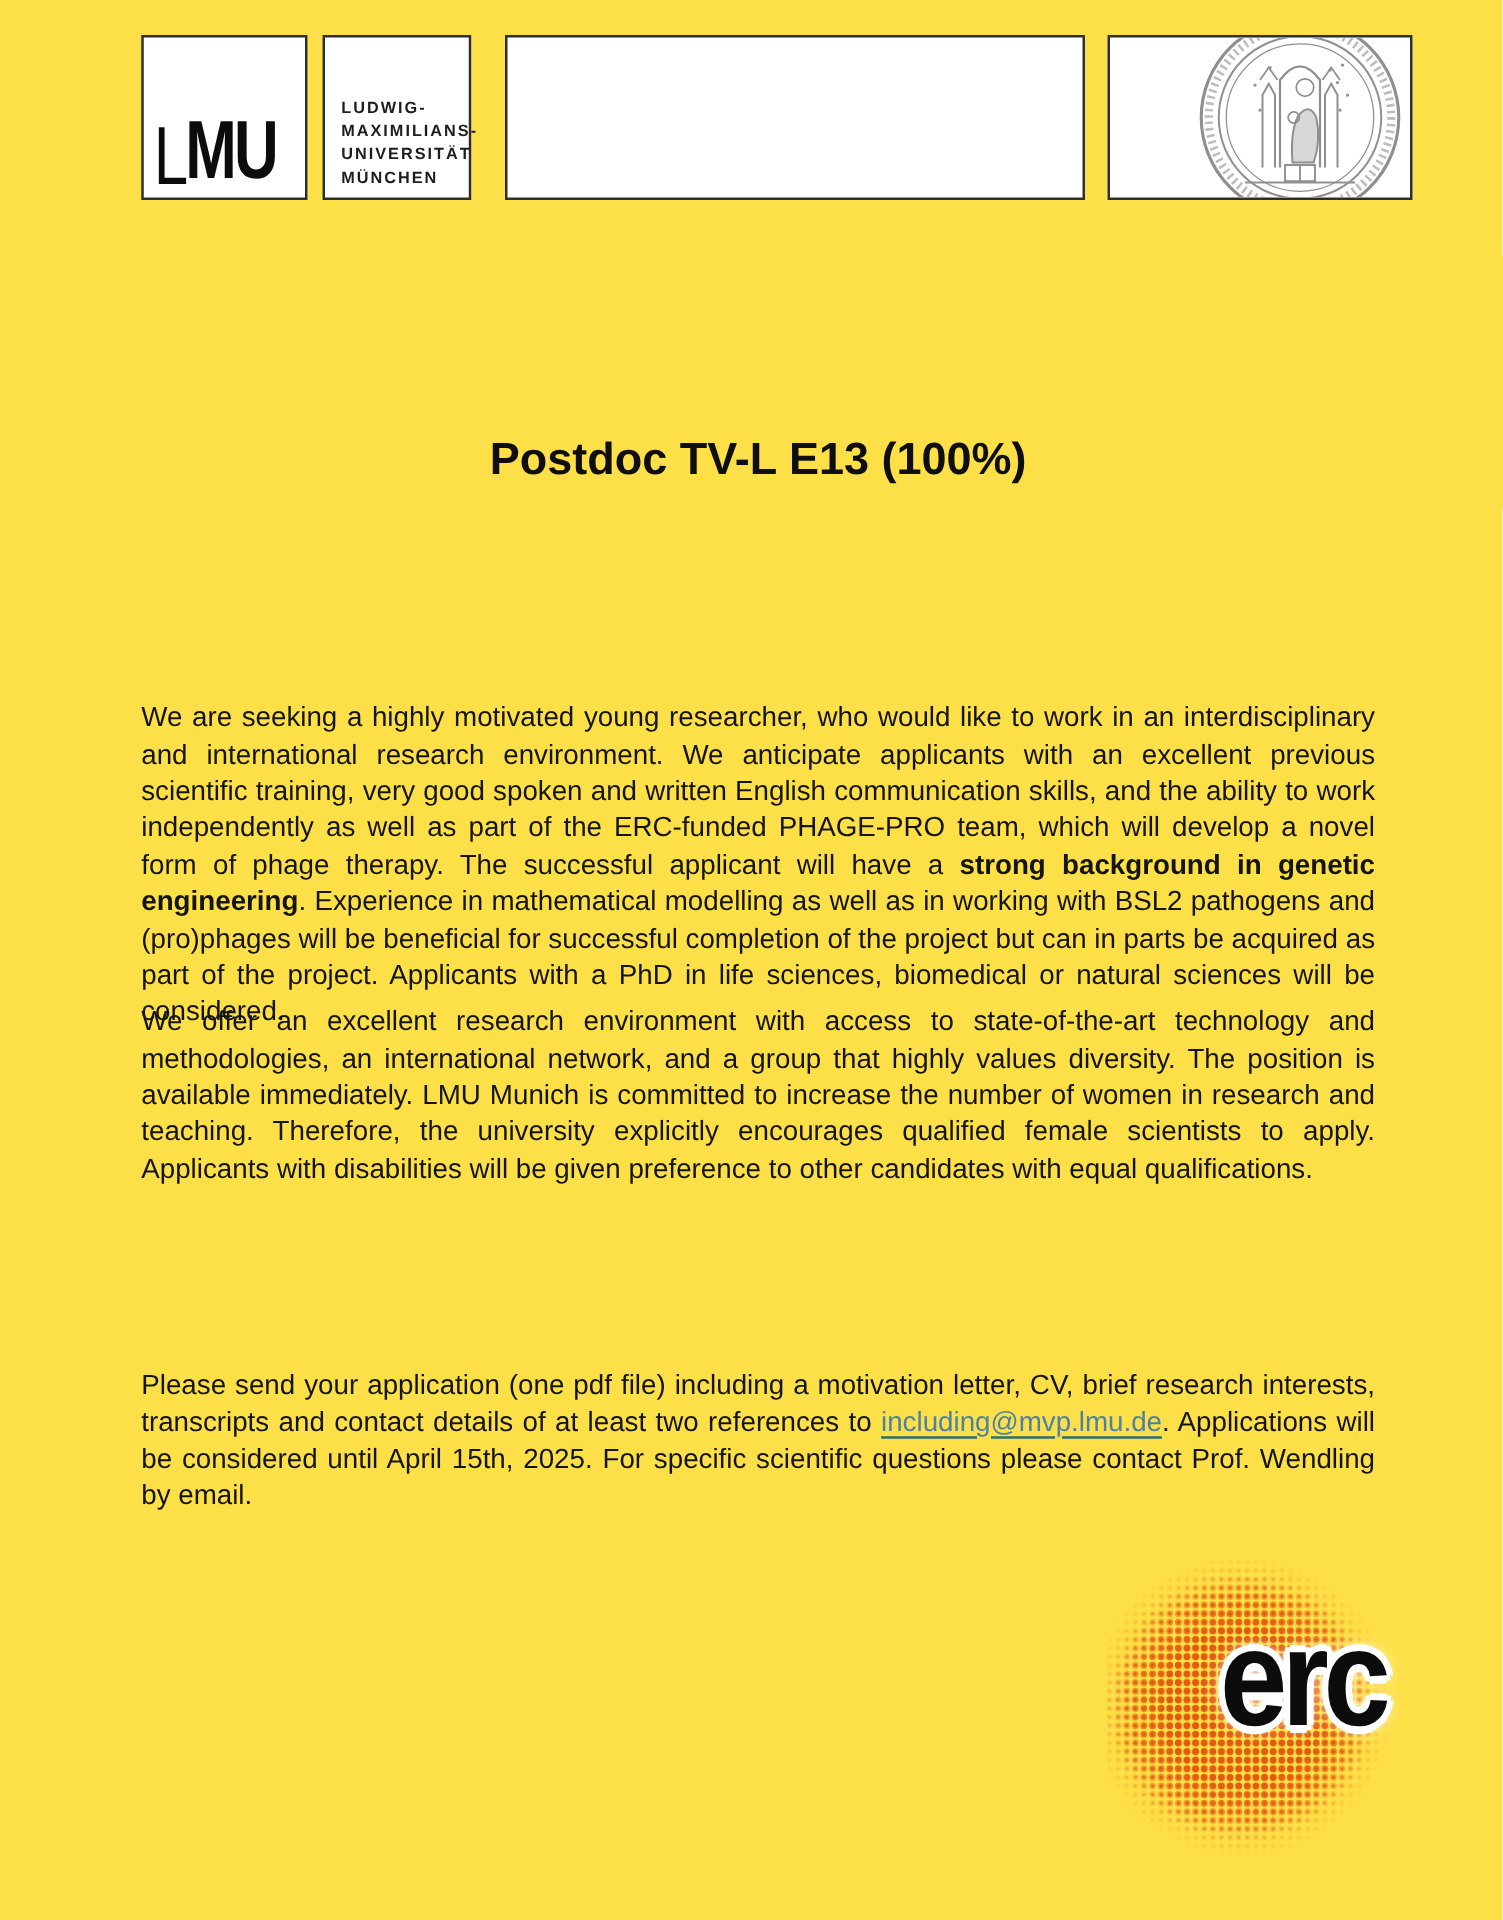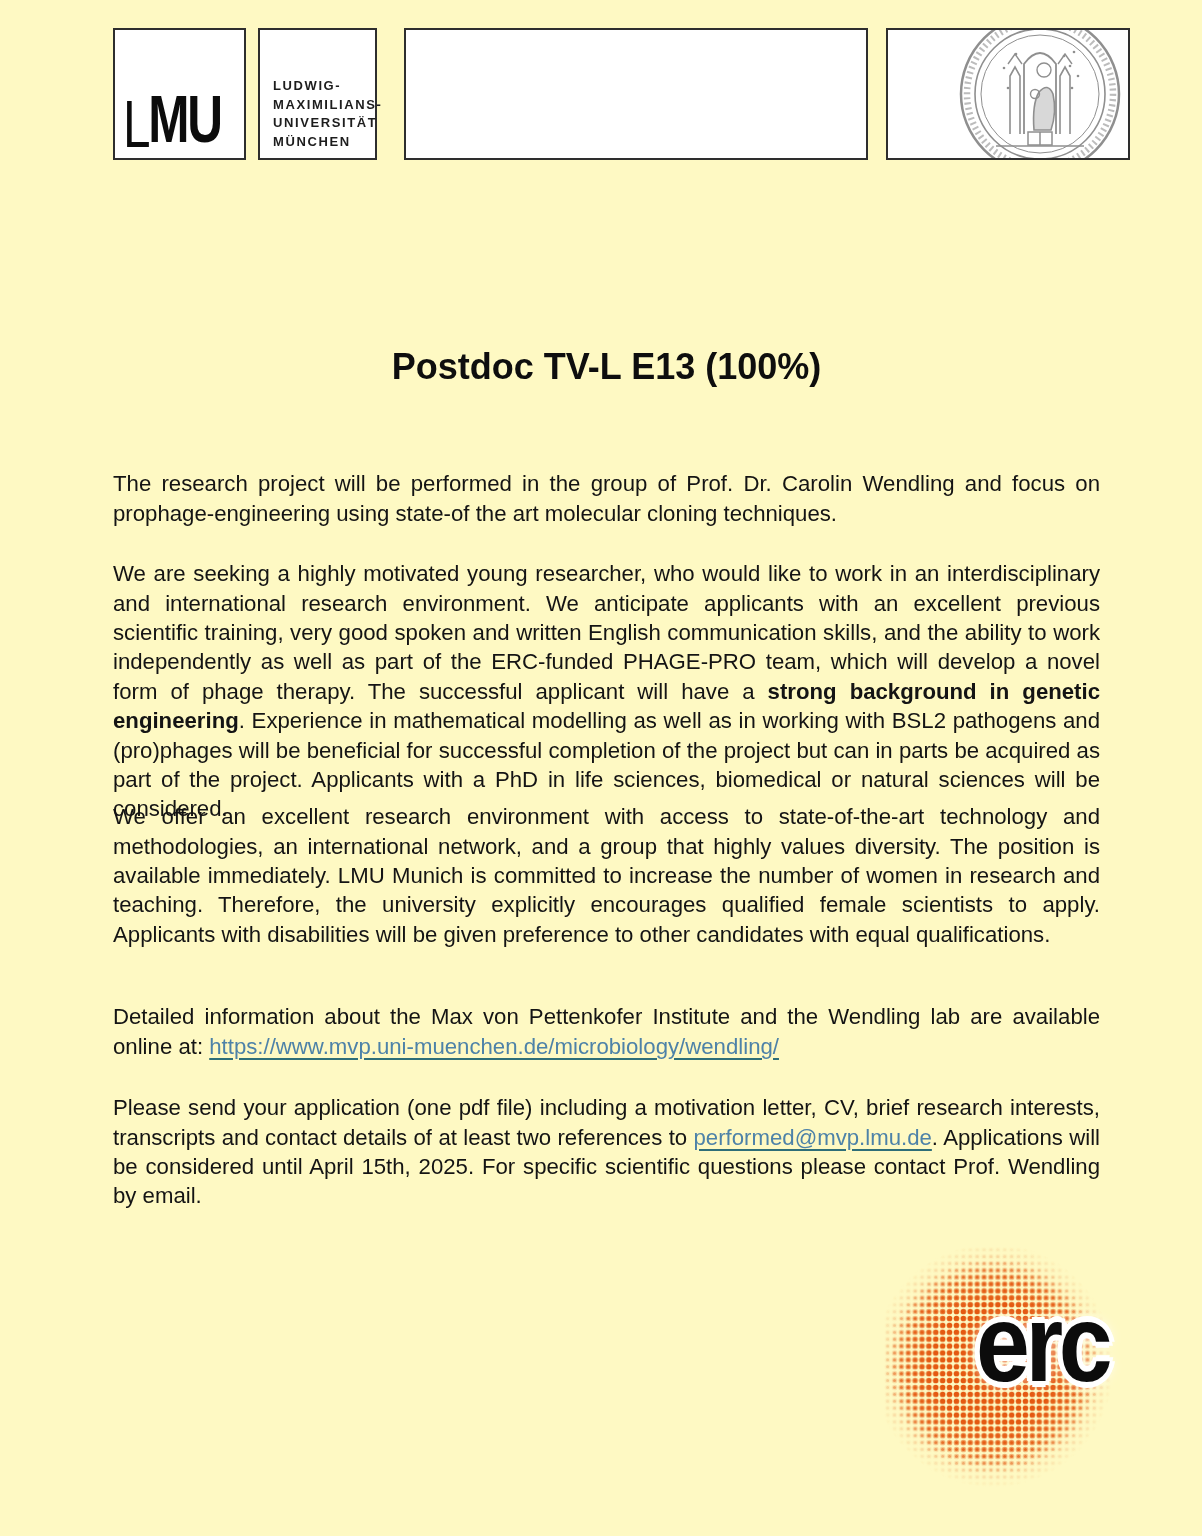--- a/index.html
+++ b/index.html
@@ -1,17 +1,17 @@
 <!DOCTYPE html>
 <html><head>
 <meta charset="utf-8">
 <style>
   html,body{margin:0;padding:0;background:#ffffff;}
   .page{
-    position:relative;width:1202px;height:1536px;background:#fef9c3;overflow:hidden;
+    position:relative;width:1202px;height:1536px;background:#fde047;overflow:hidden;
     font-family:"Liberation Sans","DejaVu Sans",sans-serif;color:#141414;
   }
   
   .hbox{position:absolute;top:28px;height:132px;border:2px solid #2e2e2e;background:#fff;box-sizing:border-box;}
   .box-lmu{left:113px;width:133px;}
   .lmu-word{
     position:absolute;left:8px;bottom:6px;font-size:66px;line-height:1;
     letter-spacing:-3px;transform:scaleX(.75);transform-origin:left bottom;
     color:#0c0c0c;white-space:nowrap;
   }
@@ -115,29 +115,27 @@
           <circle cx="184" cy="58" r="1.3"></circle>
             <circle cx="120" cy="58" r="1.3"></circle>
         </g>
       </svg>
     </div>
   </div>
 
 
   <div class="doc-title">Postdoc TV-L E13 (100%)</div>
 
-  <p class="para p-research"><span>The research project will be performed in the group of Prof. Dr. Carolin Wendling and focus on prophage-engineering using state-of the art molecular cloning techniques.</span></p>
 
   <p class="para p-seeking"><span>We are seeking a highly motivated young researcher, who would like to work in an interdisciplinary and international research environment. We anticipate applicants with an excellent previous scientific training, very good spoken and written English communication skills, and the ability to work independently as well as part of the ERC-funded PHAGE-PRO team, which will develop a novel form of phage therapy. The successful applicant will have a </span><span class="b">strong background in genetic engineering</span><span>. Experience in mathematical modelling as well as in working with BSL2 pathogens and (pro)phages will be beneficial for successful completion of the project but can in parts be acquired as part of the project. Applicants with a PhD in life sciences, biomedical or natural sciences will be considered.</span></p>
 
   <p class="para p-offer"><span>We offer an excellent research environment with access to state-of-the-art technology and methodologies, an international network, and a group that highly values diversity. The position is available immediately. LMU Munich is committed to increase the number of women in research and teaching. Therefore, the university explicitly encourages qualified female scientists to apply. Applicants with disabilities will be given preference to other candidates with equal qualifications.</span></p>
 
-  <p class="para p-info"><span>Detailed information about the Max von Pettenkofer Institute and the Wendling lab are available online at: </span><a class="lnk">https://www.mvp.uni-muenchen.de/microbiology/wendling/</a></p>
 
-  <p class="para p-apply"><span>Please send your application (one pdf file) including a motivation letter, CV, brief research interests, transcripts and contact details of at least two references to </span><a class="lnk">performed@mvp.lmu.de</a><span>. Applications will be considered until April 15th, 2025. For specific scientific questions please contact Prof. Wendling by email.</span></p>
+  <p class="para p-apply"><span>Please send your application (one pdf file) including a motivation letter, CV, brief research interests, transcripts and contact details of at least two references to </span><a class="lnk">including@mvp.lmu.de</a><span>. Applications will be considered until April 15th, 2025. For specific scientific questions please contact Prof. Wendling by email.</span></p>
 
   <div class="erc-wrap">
     <svg width="242" height="244" viewBox="0 0 242 244">
       <defs>
         <pattern id="dotsBig" width="6.9" height="6.9" patternUnits="userSpaceOnUse">
           <circle cx="3.45" cy="3.45" r="2.8" fill="#e45911"></circle>
         </pattern>
         <pattern id="dotsSmall" width="6.9" height="6.9" patternUnits="userSpaceOnUse">
           <circle cx="3.45" cy="3.45" r="1.55" fill="#e45911"></circle>
         </pattern>

